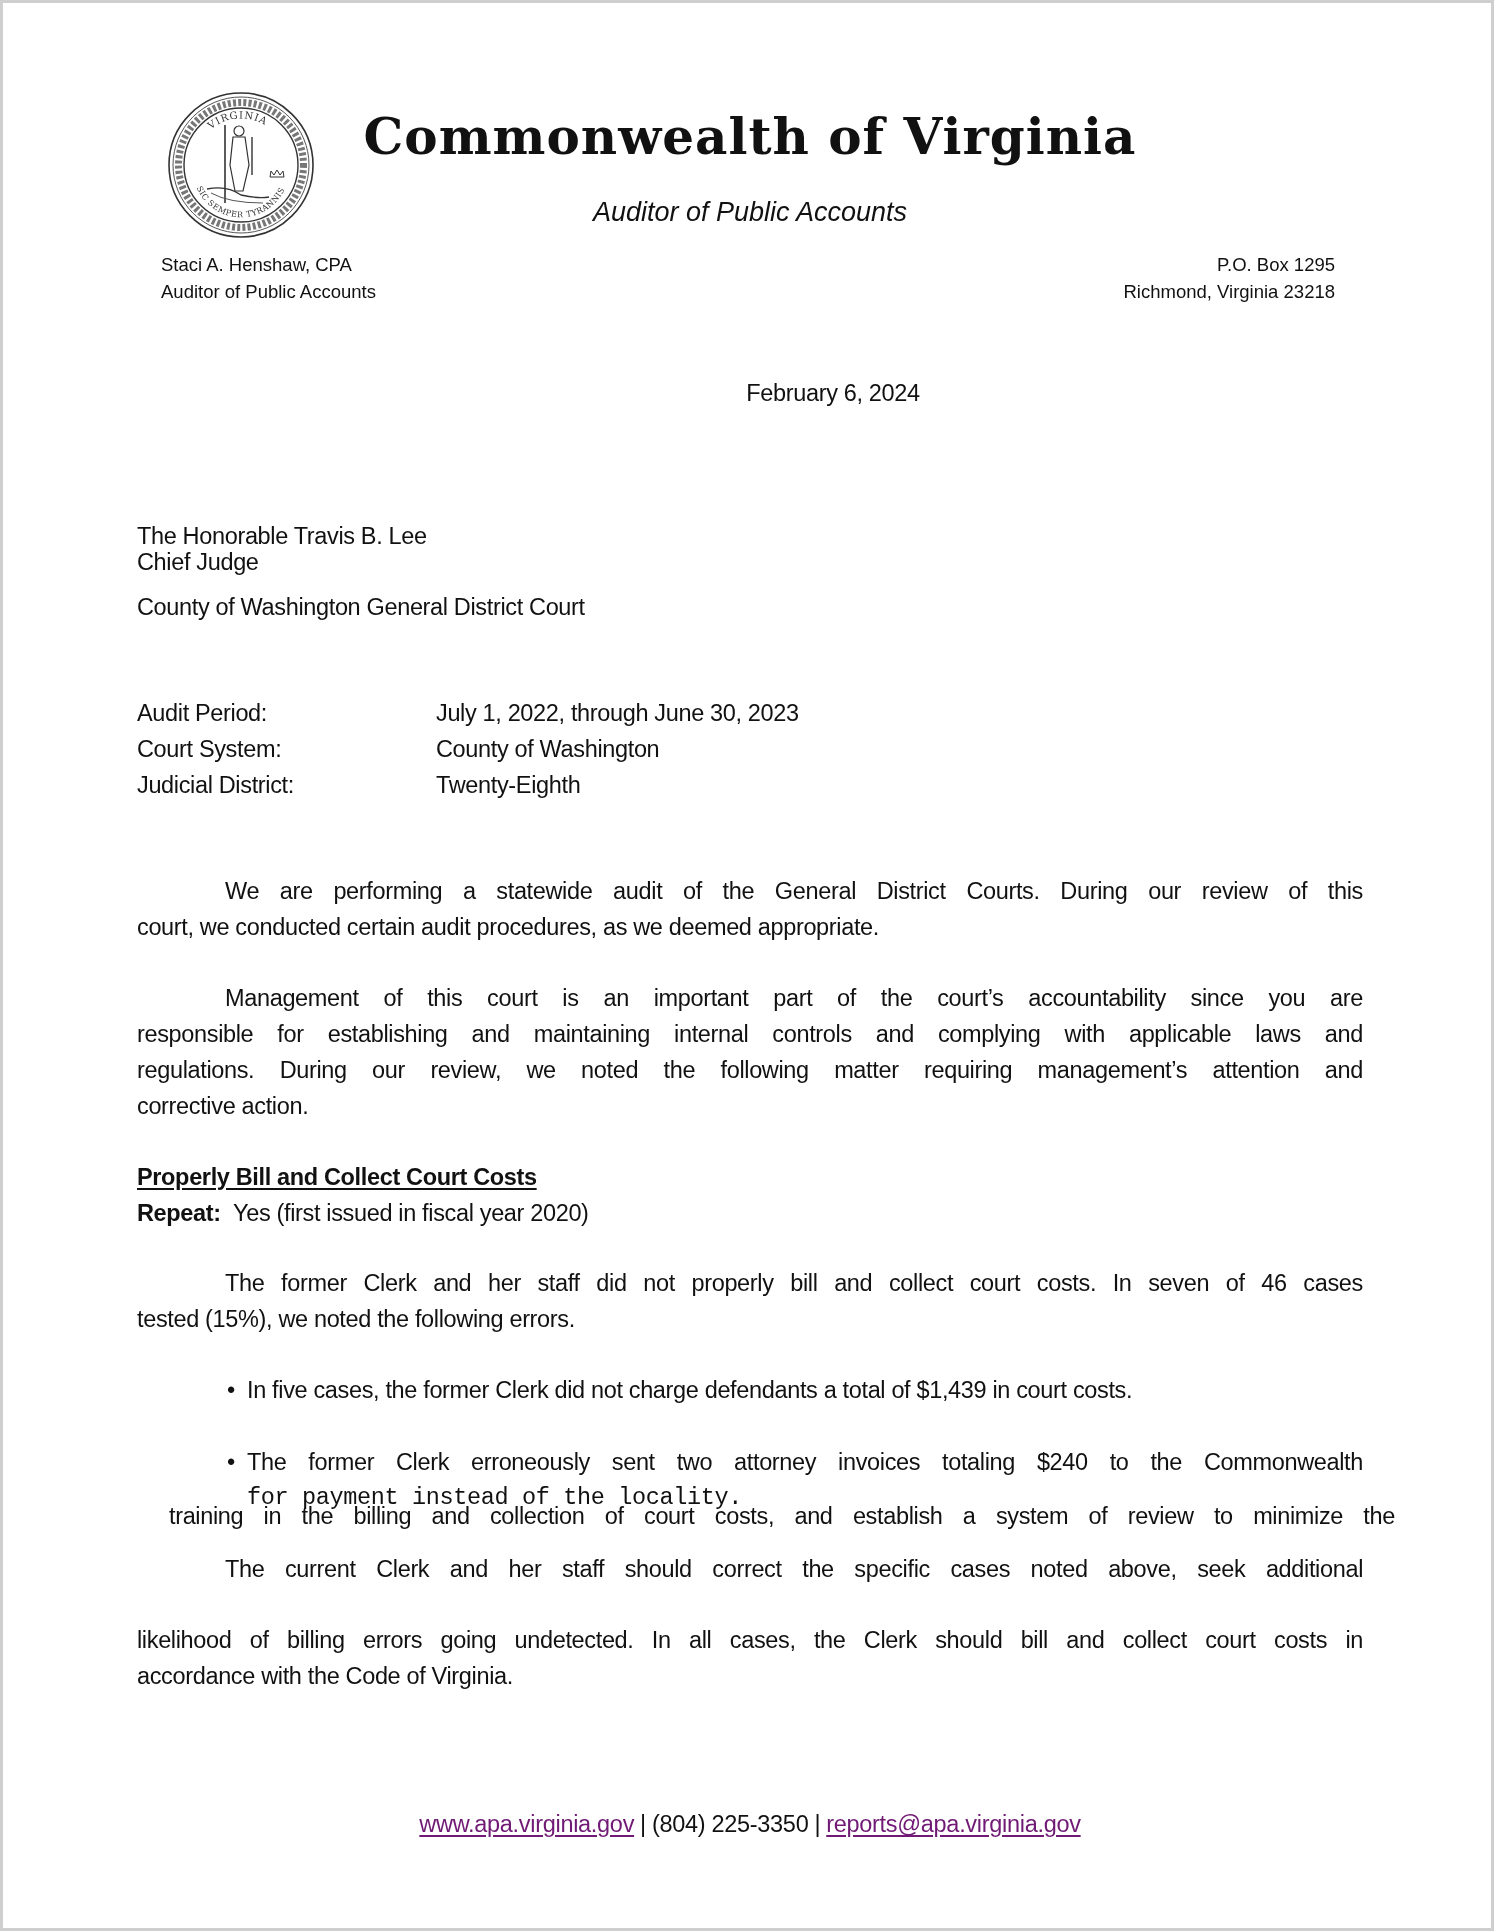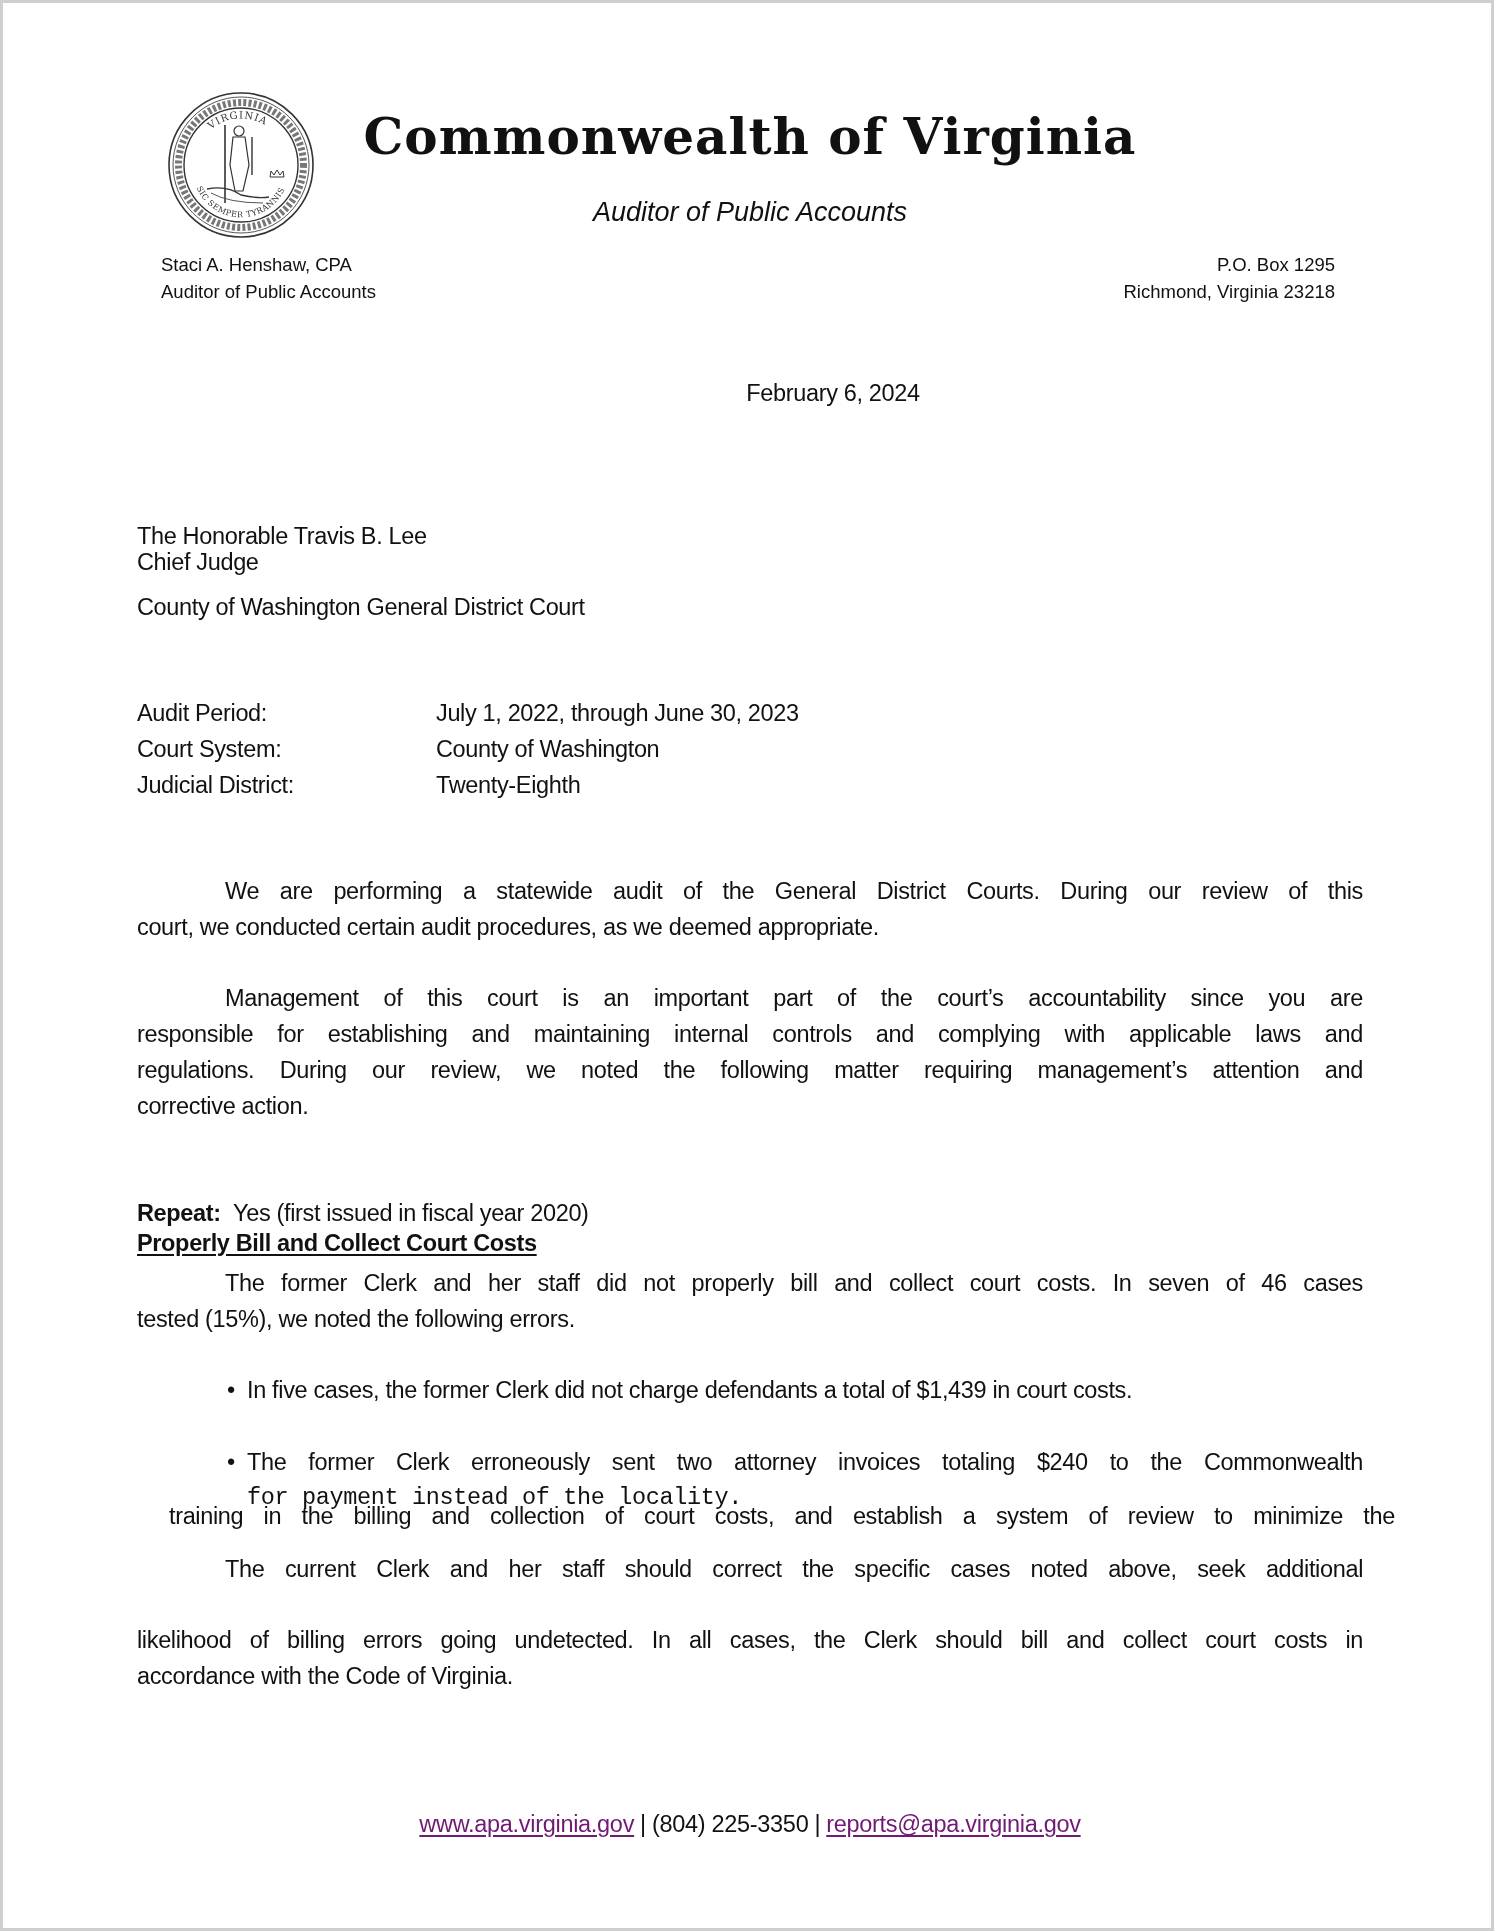--- a/index.html
+++ b/index.html
@@ -102,21 +102,21 @@
   </div>
 
   <div class="body-text">
     <div class="line indent justify" style="top:982px;">Management of this court is an important part of the court’s accountability since you are</div>
     <div class="line justify" style="top:1018px;">responsible for establishing and maintaining internal controls and complying with applicable laws and</div>
     <div class="line justify" style="top:1054px;">regulations.  During our review, we noted the following matter requiring management’s attention and</div>
     <div class="line" style="top:1090px;">corrective action.</div>
   </div>
 
   <div class="body-text">
-    <div class="line heading" style="top:1227px;width:auto;">Properly Bill and Collect Court Costs</div>
+    <div class="line heading" style="top:1161px;width:auto;">Properly Bill and Collect Court Costs</div>
     <div class="line" style="top:1197px;">
       <span class="bold">Repeat:</span>&nbsp;&nbsp;<span>Yes (first issued in fiscal year 2020)</span>
     </div>
 
     <div class="line indent justify" style="top:1267px;">The former Clerk and her staff did not properly bill and collect court costs.  In seven of 46 cases</div>
     <div class="line" style="top:1303px;">tested (15%), we noted the following errors.</div>
 
     <div>
       <div class="abs bullet-dot" style="top:1374px;">•</div>
       <div class="abs bullet-text" style="top:1374px;">In five cases, the former Clerk did not charge defendants a total of $1,439 in court costs.</div>

